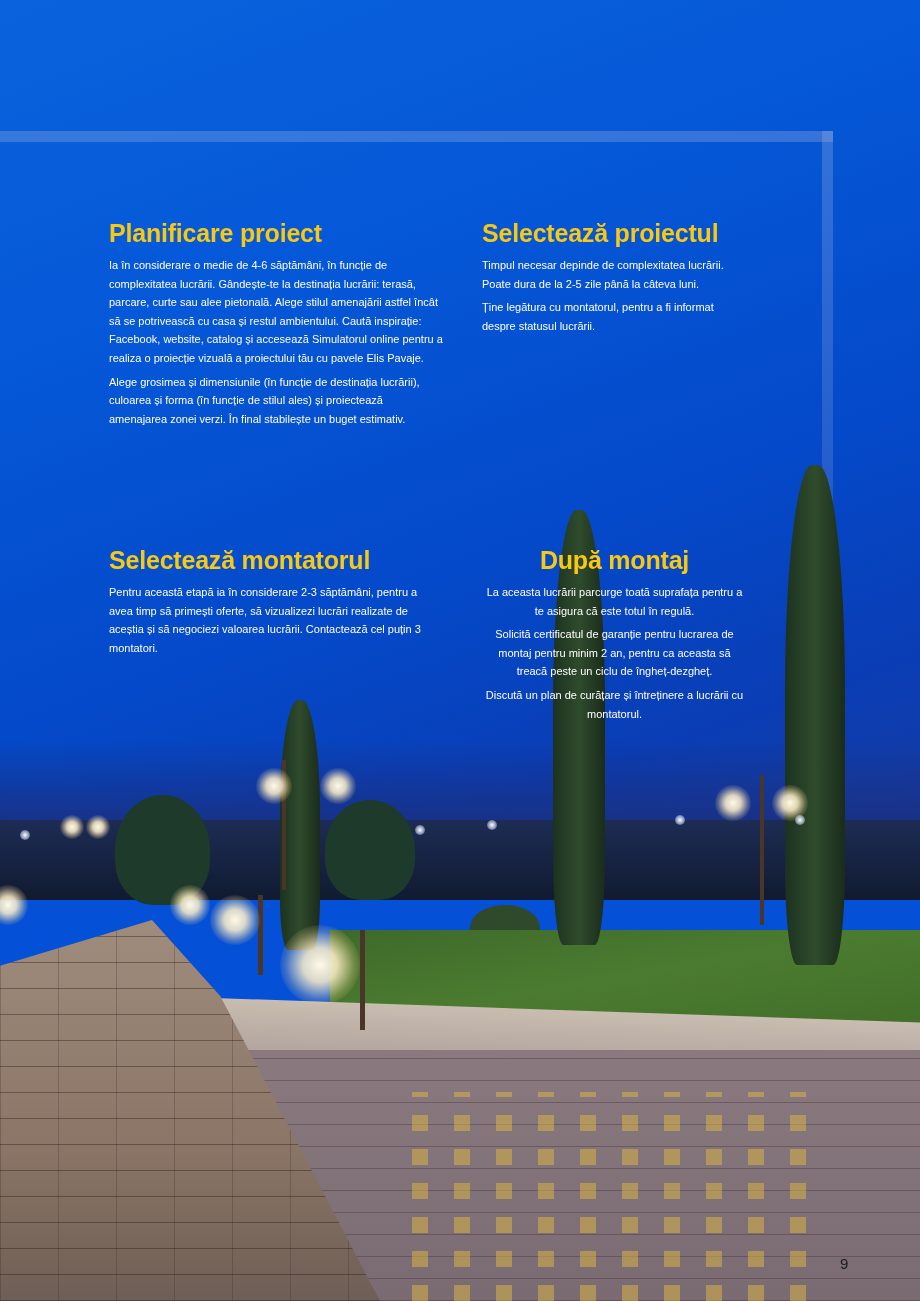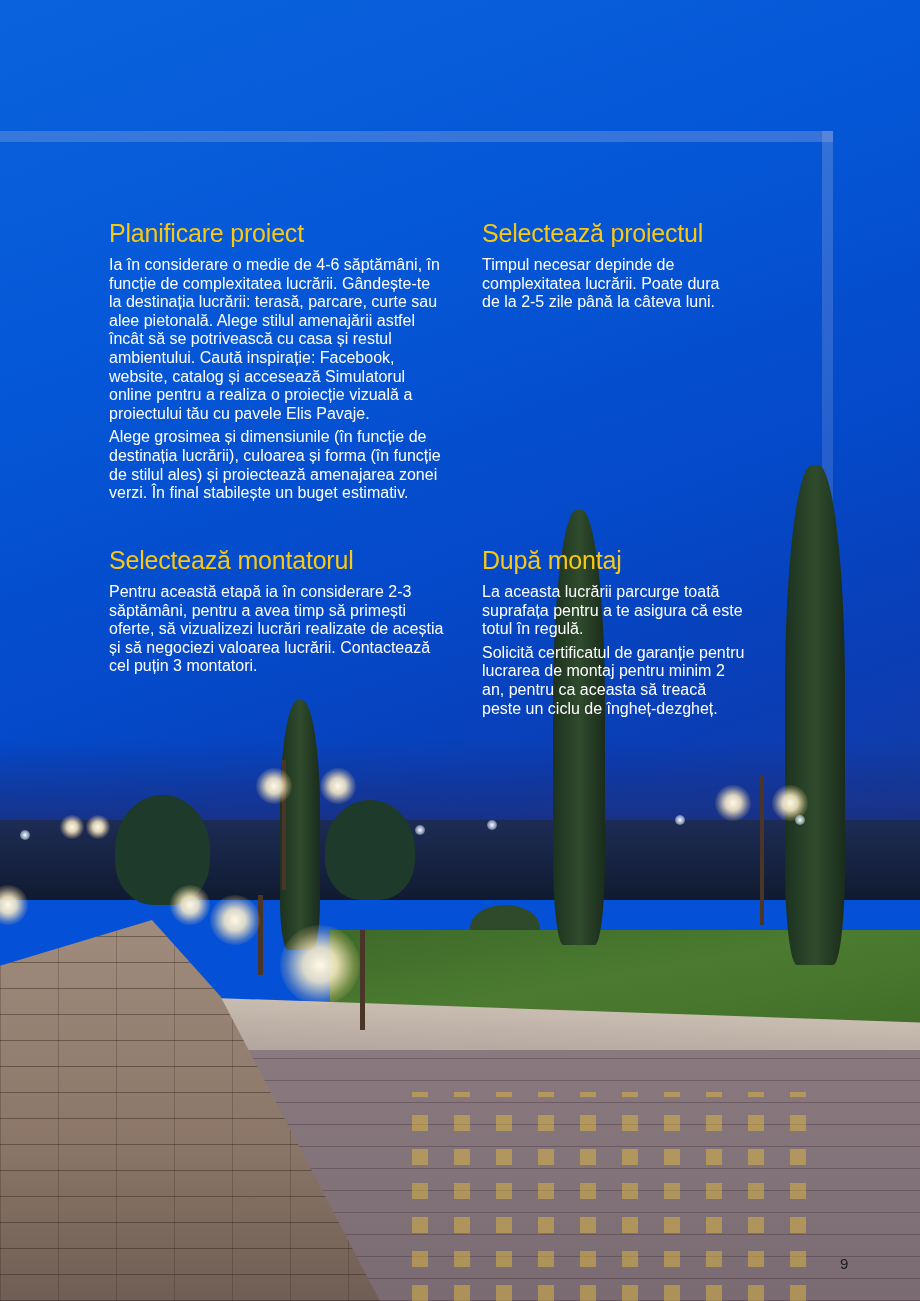--- a/index.html
+++ b/index.html
@@ -77,30 +77,30 @@
     background-size: 16px 16px;
     -webkit-mask: repeating-linear-gradient(90deg, #000 0 16px, transparent 16px 42px),
                   repeating-linear-gradient(0deg, #000 0 16px, transparent 16px 34px);
     -webkit-mask-composite: source-in; mask-composite: intersect;
     background-repeat: repeat;
   }
 
   
   .section { position: absolute; color: #fff; }
   .section h2 {
-    margin: 0 0 8px 0; color: #f7c814; font-weight: 400; font-size: 25px; line-height: 30px;
+    margin: 0 0 8px 0; color: #f7c814; font-weight: 700; font-size: 25px; line-height: 30px;
     letter-spacing: -0.2px;
   }
   .section p {
-    margin: 0 0 5px 0; font-size: 16px; line-height: 18.6px; color: #ffffff;
+    margin: 0 0 5px 0; font-size: 11px; line-height: 18.6px; color: #ffffff;
   }
   #sec-plan { left: 109px; top: 218px; width: 335px; }
   #sec-realize { left: 482px; top: 218px; width: 250px; }
   #sec-select { left: 109px; top: 545px; width: 335px; }
-  #sec-after { left: 482px; top: 545px; width: 265px; }
+  #sec-after { left: 482px; top: 545px; width: 265px; text-align: center; }
 
   .page-number {
     position: absolute; left: 840px; top: 1255px; font-size: 15px; color: #1b1b1b; font-weight: 400;
   }
 </style>
 </head>
 <body>
 
 <div class="page">
 
@@ -148,27 +148,29 @@
 
   <div class="section" id="sec-plan">
     <h2>Planificare proiect</h2>
     <p>Ia în considerare o medie de 4-6 săptămâni, în funcție de complexitatea lucrării. Gândește-te la destinația lucrării: terasă, parcare, curte sau alee pietonală. Alege stilul amenajării astfel încât să se potrivească cu casa și restul ambientului. Caută inspirație: Facebook, website, catalog și accesează Simulatorul online pentru a realiza o proiecție vizuală a proiectului tău cu pavele Elis Pavaje.</p>
     <p>Alege grosimea și dimensiunile (în funcție de destinația lucrării), culoarea și forma (în funcție de stilul ales) și proiectează amenajarea zonei verzi. În final stabilește un buget estimativ.</p>
   </div>
 
   <div class="section" id="sec-realize">
     <h2>Selectează proiectul</h2>
     <p>Timpul necesar depinde de complexitatea lucrării. Poate dura de la 2-5 zile până la câteva luni.</p>
+    <p>Ține legătura cu montatorul, pentru a fi informat despre statusul lucrării.</p>
   </div>
 
   <div class="section" id="sec-select">
     <h2>Selectează montatorul</h2>
     <p>Pentru această etapă ia în considerare 2-3 săptămâni, pentru a avea timp să primești oferte, să vizualizezi lucrări realizate de aceștia și să negociezi valoarea lucrării. Contactează cel puțin 3 montatori.</p>
   </div>
 
   <div class="section" id="sec-after">
     <h2>După montaj</h2>
     <p>La aceasta lucrării parcurge toată suprafața pentru a te asigura că este totul în regulă.</p>
     <p>Solicită certificatul de garanție pentru lucrarea de montaj pentru minim 2 an, pentru ca aceasta să treacă peste un ciclu de îngheț-dezgheț.</p>
+    <p>Discută un plan de curățare și întreținere a lucrării cu montatorul.</p>
   </div>
 
   <div class="page-number">9</div>
 </div>
 
 </body></html>

